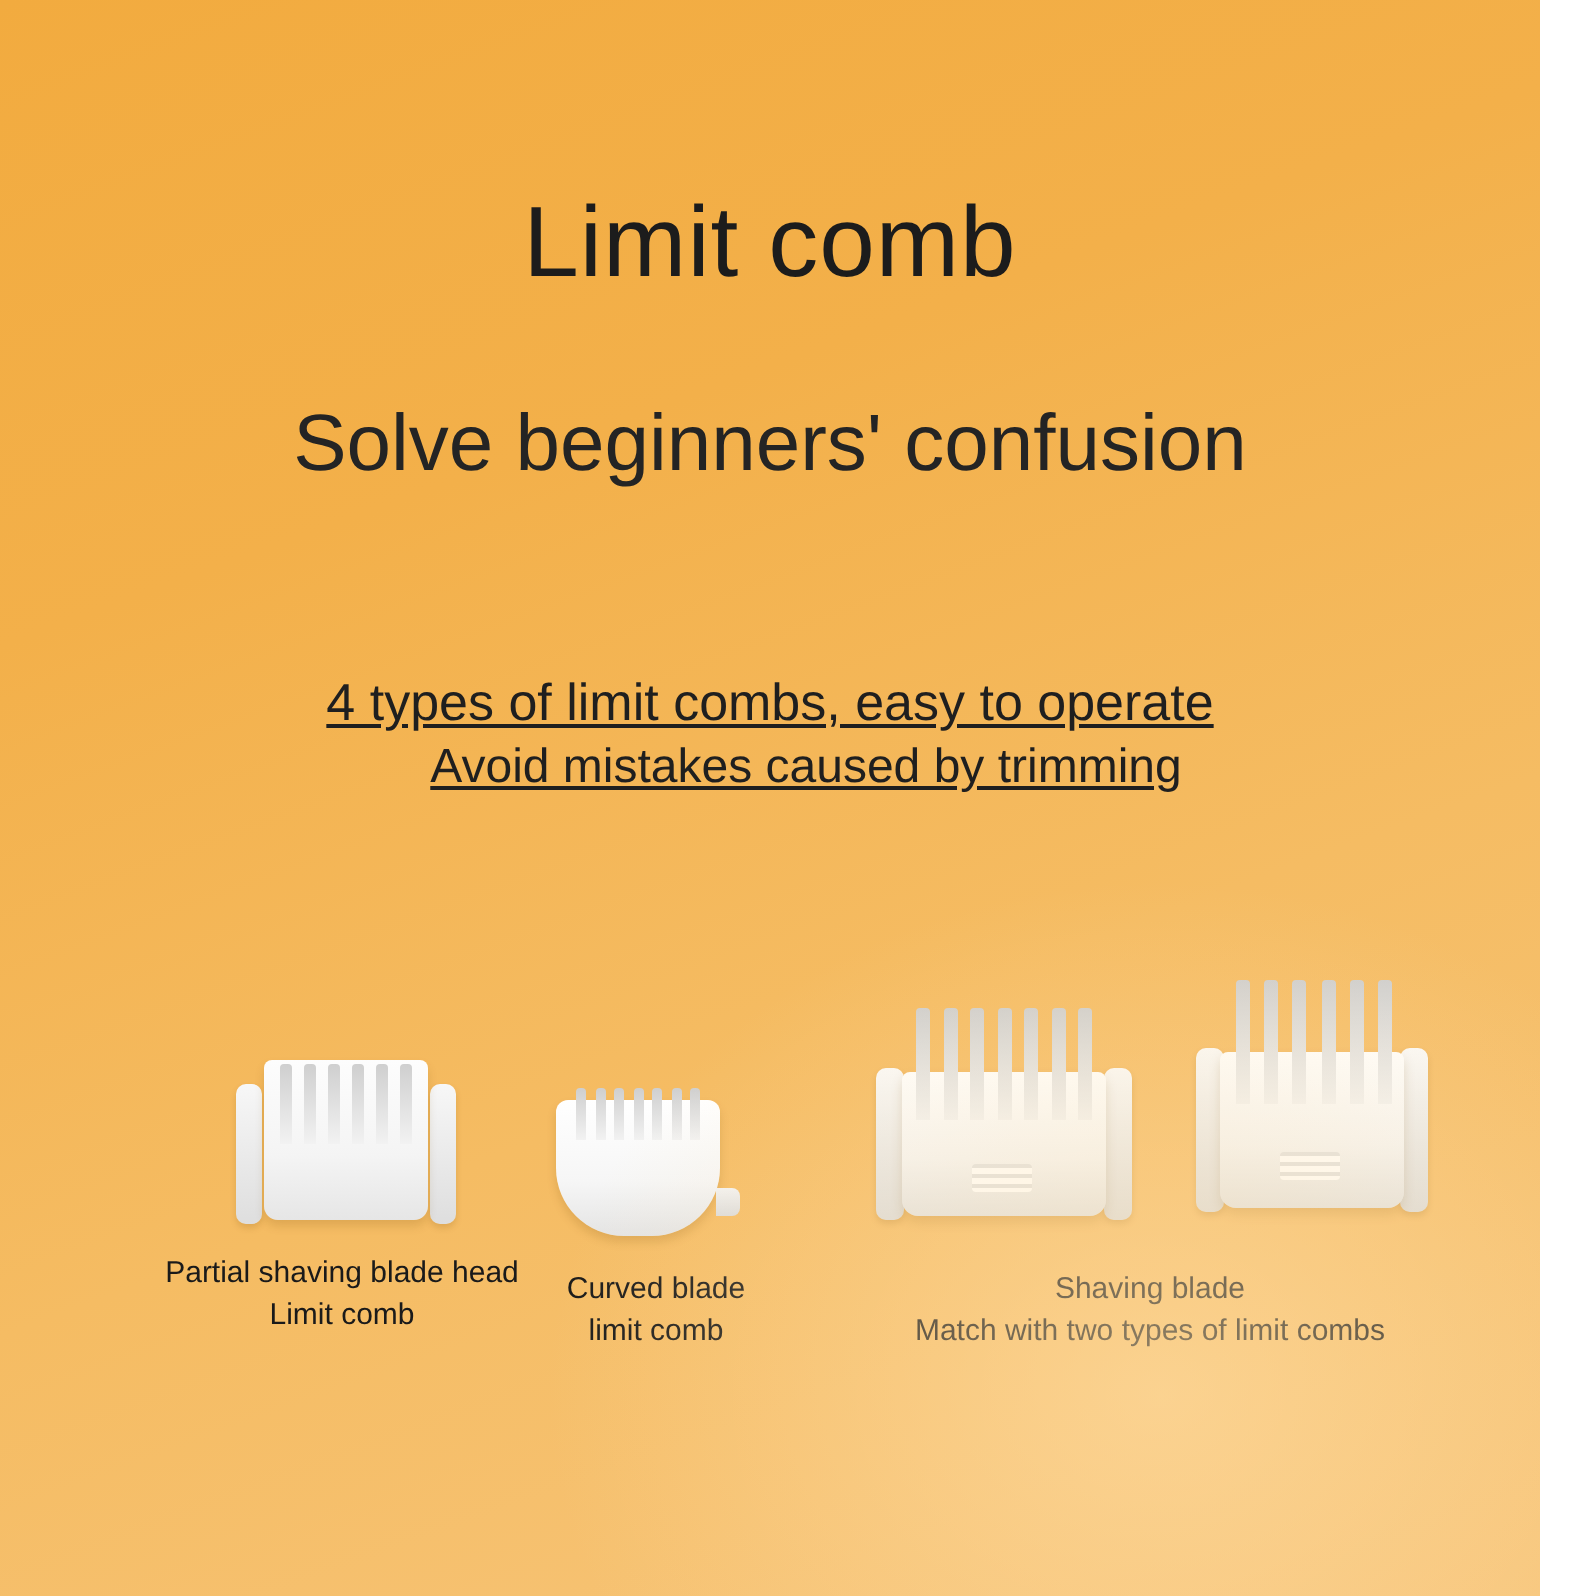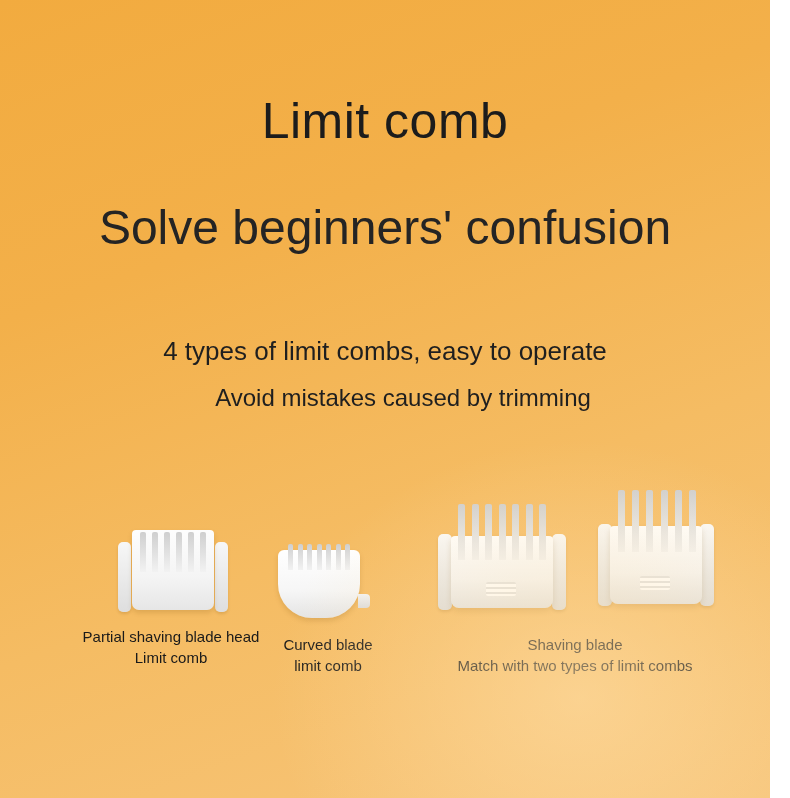--- a/index.html
+++ b/index.html
@@ -45,43 +45,43 @@
     color: #1c1c1c;
     letter-spacing: 0.5px;
   }
 
   .subtitle {
     position: absolute;
     left: 0;
     right: 0;
     top: 200px;
     text-align: center;
-    font-size: 48px;
+    font-size: 40px;
     font-weight: 400;
     color: #242424;
   }
 
   .bullets {
     position: absolute;
     left: 0;
     right: 0;
     top: 334px;
     text-align: center;
     color: #1f1f1f;
+    text-decoration: underline;
   }
   .bullet-1 {
     font-size: 26px;
     line-height: 34px;
     padding: 0 70px;
     text-align: center;
   }
   .bullet-2 {
     font-size: 24px;
     line-height: 32px;
-    margin-top: 14px;
     text-align: center;
     padding-left: 36px;
   }
 
   
   .products {
     position: absolute;
     left: 0;
     right: 0;
     top: 486px;

